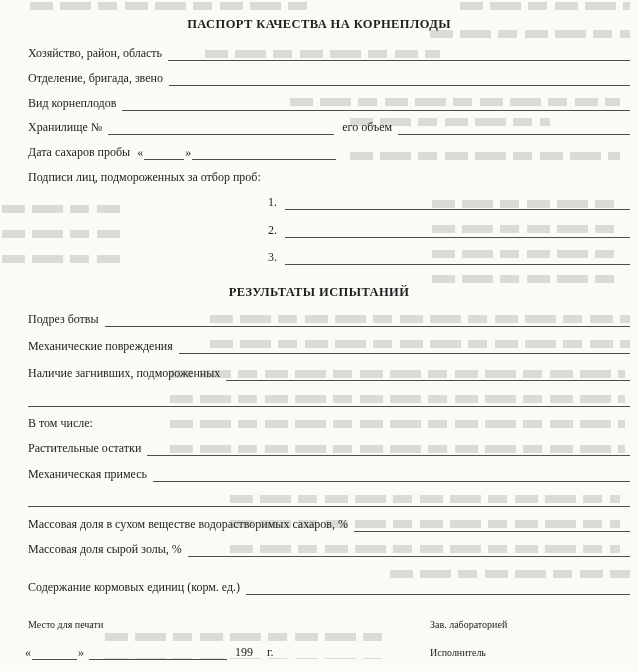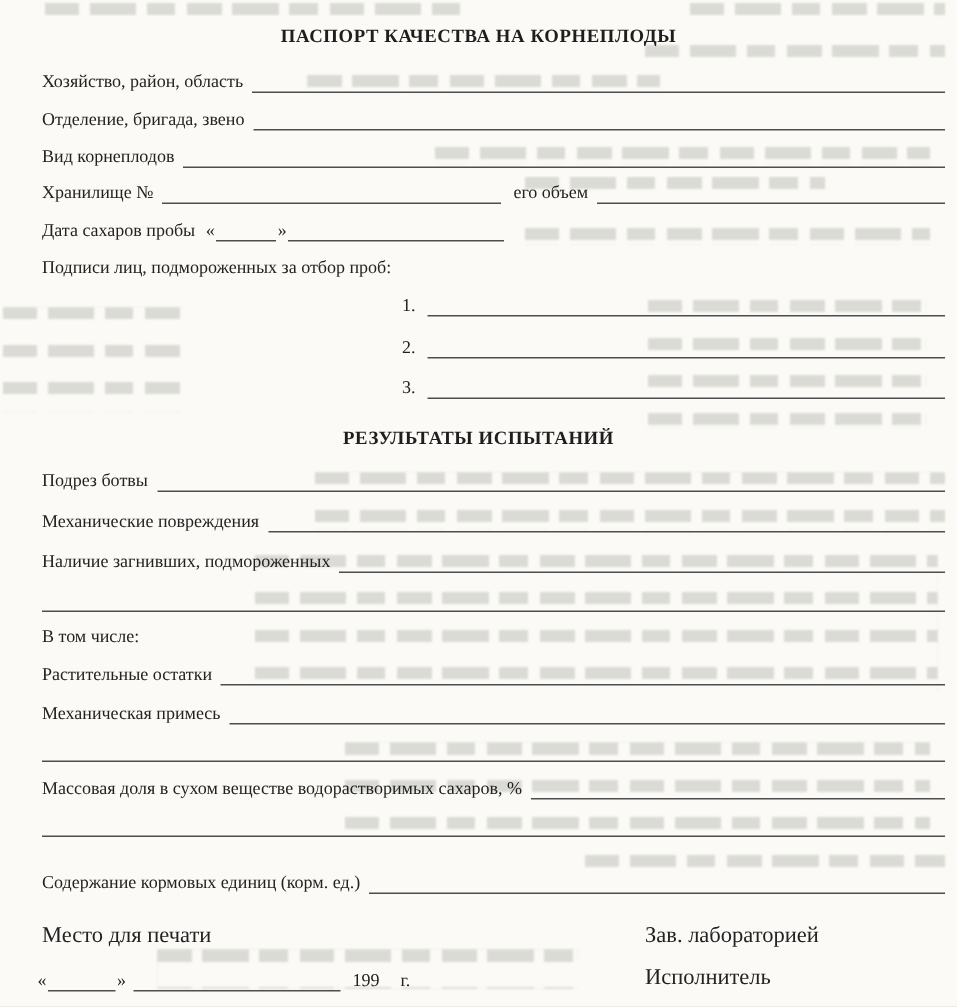--- a/index.html
+++ b/index.html
@@ -15,39 +15,39 @@
   .heading{
     position:absolute;left:0;right:0;
     text-align:center;
     font-weight:bold;
     font-size:12.5px;
     letter-spacing:.4px;
     color:#1e1e1e;
   }
   .row{
     position:absolute;left:28px;right:8px;
-    display:flex;align-items:center;
+    display:flex;align-items:flex-start;
     height:16px;
     font-size:12px;line-height:15px;
     white-space:nowrap;
   }
   .lbl{padding-right:6px;color:#222;}
   .line{
     flex:1 1 auto;
     border-bottom:1px solid #4d4d4d;
     height:14px;
     min-width:10px;
   }
   .line.fixed{flex:0 0 auto;}
   .spacer{flex:1 1 auto;height:14px;}
   .quote{padding:0 1px;color:#222;}
   .num{padding-right:8px;color:#222;}
   .abs{
     position:absolute;
-    font-size:15px;line-height:15px;
+    font-size:10px;line-height:15px;
     white-space:nowrap;color:#222;
   }
   
   .ghost{
     position:absolute;
     background-image:
       repeating-linear-gradient(90deg,#a9aea2 0 23px,#ffffff 23px 30px,#a9aea2 30px 61px,#ffffff 61px 68px,#a9aea2 68px 87px,#ffffff 87px 95px),
       repeating-linear-gradient(180deg,#9aa095 0 8px,#ffffff 8px 25px);
     background-blend-mode:lighten;
     mix-blend-mode:multiply;
@@ -155,20 +155,21 @@
     <span class="line"></span>
   </div>
   <div class="row" style="top:492px">
     <span class="line"></span>
   </div>
   <div class="row" style="top:517px">
     <span class="lbl">Массовая доля в сухом веществе водорастворимых сахаров, %</span>
     <span class="line"></span>
   </div>
   <div class="row" style="top:542px">
+    <span class="lbl">Массовая доля сырой золы, %</span>
     <span class="line"></span>
   </div>
   <div class="row" style="top:580px">
     <span class="lbl">Содержание кормовых единиц (корм. ед.)</span>
     <span class="line"></span>
   </div>
 
   <div class="abs" style="top:617px;left:28px">Место для печати</div>
   <div class="abs" style="top:617px;left:430px">Зав. лабораторией</div>
 

